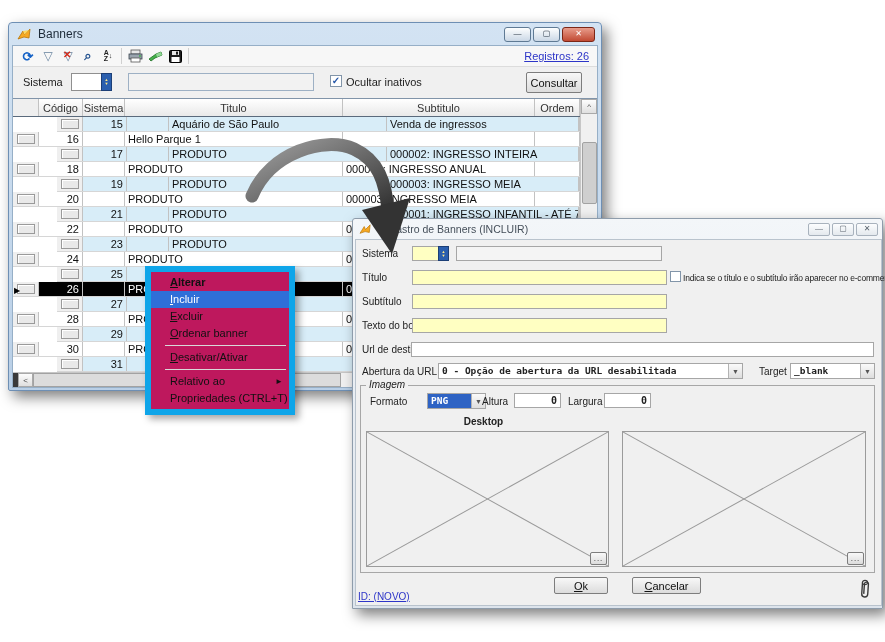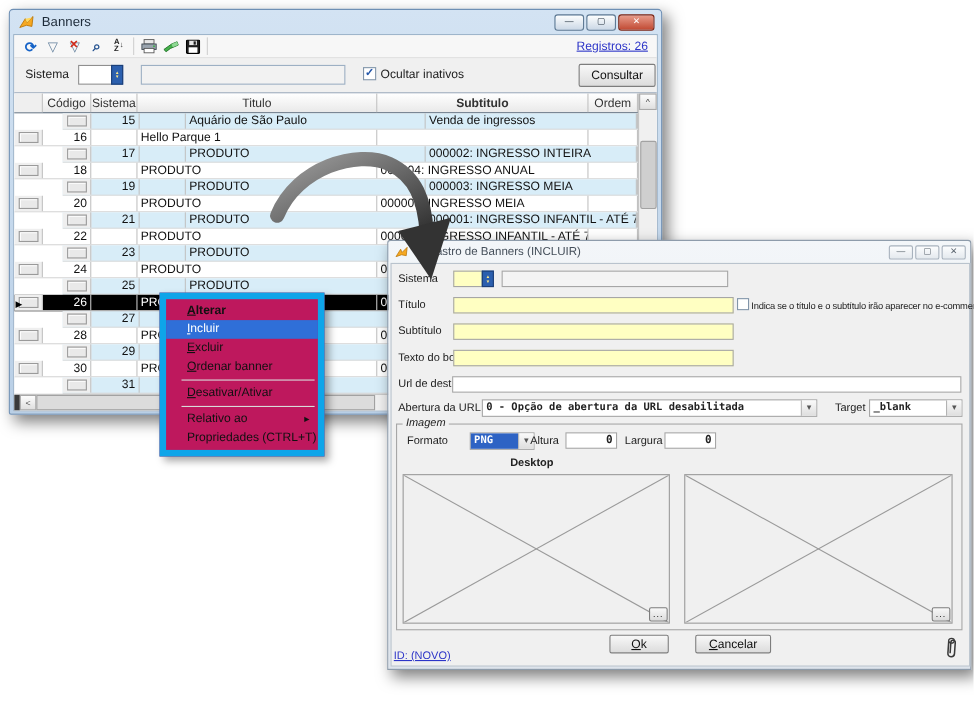--- a/index.html
+++ b/index.html
@@ -6,21 +6,21 @@
   body{width:885px;height:642px;position:relative;background:#ffffff;
        font-family:"Liberation Sans",sans-serif;overflow:hidden;
        -webkit-font-smoothing:antialiased;}
   
   .win{position:absolute;box-sizing:border-box;box-shadow:5px 6px 14px rgba(0,0,0,.5);}
   .titlebar{display:flex;align-items:center;box-sizing:border-box;}
   .winbtns{margin-left:auto;display:flex;gap:2px;}
   .wbtn{box-sizing:border-box;display:flex;align-items:center;justify-content:center;
         font-size:8px;line-height:1;cursor:pointer;}
   
-  #win1{left:8px;top:8px;width:594px;height:369px;z-index:1;
+  #win1{left:8px;top:22px;width:594px;height:369px;z-index:1;
         background:linear-gradient(#d3e3f3,#b9cfe6);border:1px solid #6e8fb4;border-radius:4px 4px 2px 2px;}
   #win1 .titlebar{height:22px;padding:0 6px 0 8px;color:#1d2a38;font-size:12px;}
   #win1 .app-icon{width:15px;height:13px;margin-right:6px;}
   #win1 .wbtn{width:27px;height:15px;border:1px solid #5f7档a;border:1px solid #5f7a94;border-radius:3px;
         background:linear-gradient(#fdfefe,#cbd8e6);color:#23313f;}
   #win1 .wbtn.close{width:33px;background:linear-gradient(#e89c8b,#c14a33);border-color:#7c2616;color:#fff;}
   .w1content{position:absolute;left:3px;top:22px;width:586px;height:343px;
         background:#f0f0f0;border:1px solid #96afc7;box-sizing:border-box;}
   
   .toolbar{position:absolute;left:0;top:0;width:100%;height:21px;background:#f7f7f7;
@@ -40,21 +40,21 @@
   .filterrow .lbl{position:absolute;left:10px;top:9px;font-size:11px;color:#222;}
   .fld{position:absolute;box-sizing:border-box;background:#fff;border:1px solid #8f8f8f;height:18px;}
   .spin{position:absolute;box-sizing:border-box;width:11px;height:18px;background:#2b5fae;border:1px solid #1c3f77;
         display:flex;flex-direction:column;align-items:center;justify-content:center;color:#ffe98a;font-size:4px;line-height:4px;cursor:pointer;}
   .chk{position:absolute;width:12px;height:12px;background:#fff;border:1px solid #8295a9;box-sizing:border-box;
         font-size:10px;line-height:10px;color:#2456a8;text-align:center;cursor:pointer;}
   .chk .tick{visibility:hidden;font-weight:bold;}
   .chk.checked .tick{visibility:visible;}
   .btn{box-sizing:border-box;background:linear-gradient(#f8f8f8,#dcdcdc);border:1px solid #7d7d7d;
        border-radius:2px;font-size:11px;color:#111;display:flex;align-items:center;justify-content:center;cursor:pointer;}
-  #consultar{position:absolute;left:513px;top:5px;width:70px;height:21px;}
+  #consultar{position:absolute;left:513px;top:5px;width:56px;height:21px;}
   
   .grid{position:absolute;left:0;top:52px;width:100%;height:289px;border-top:1px solid #8194a9;
         background:#fff;display:flex;box-sizing:border-box;}
   .gridmain{width:568px;display:flex;flex-direction:column;}
   .ghead{display:flex;height:18px;background:linear-gradient(#ffffff,#e9e9e9);
         border-bottom:1px solid #5a6a7c;font-size:11px;color:#333;box-sizing:border-box;}
   .ghead .gc{display:flex;align-items:center;justify-content:center;}
   .gc{box-sizing:border-box;border-right:1px solid #c2c2c2;overflow:hidden;white-space:nowrap;}
   .gc.gutter{width:26px;position:relative;background:#efefef;display:flex;align-items:center;justify-content:center;}
   .gc.c-cod{width:44px;text-align:right;padding-right:3px;}
@@ -203,21 +203,21 @@
         </div>
     </div>
 
     <div class="grid">
       <div class="gridmain" style="position:relative;">
         <div class="ghead">
           <div class="gc gutter"></div>
           <div class="gc c-cod" style="text-align:center;padding-right:0;">Código</div>
           <div class="gc c-sis">Sistema</div>
           <div class="gc c-tit" style="padding-left:0;">Titulo</div>
-          <div class="gc c-sub" style="padding-left:0;font-weight:bold;">Subtitulo</div>
+          <div class="gc c-sub" style="padding-left:0;">Subtitulo</div>
           <div class="gc c-ord">Ordem</div>
         </div>
         <div class="gbody">
             <div class="grow alt">
               <div class="gc gutter">
                 <span class="gbox"></span>
               </div>
               <div class="gc c-cod">15</div>
               <div class="gc c-sis"></div>
               <div class="gc c-tit">Aquário de São Paulo</div>

